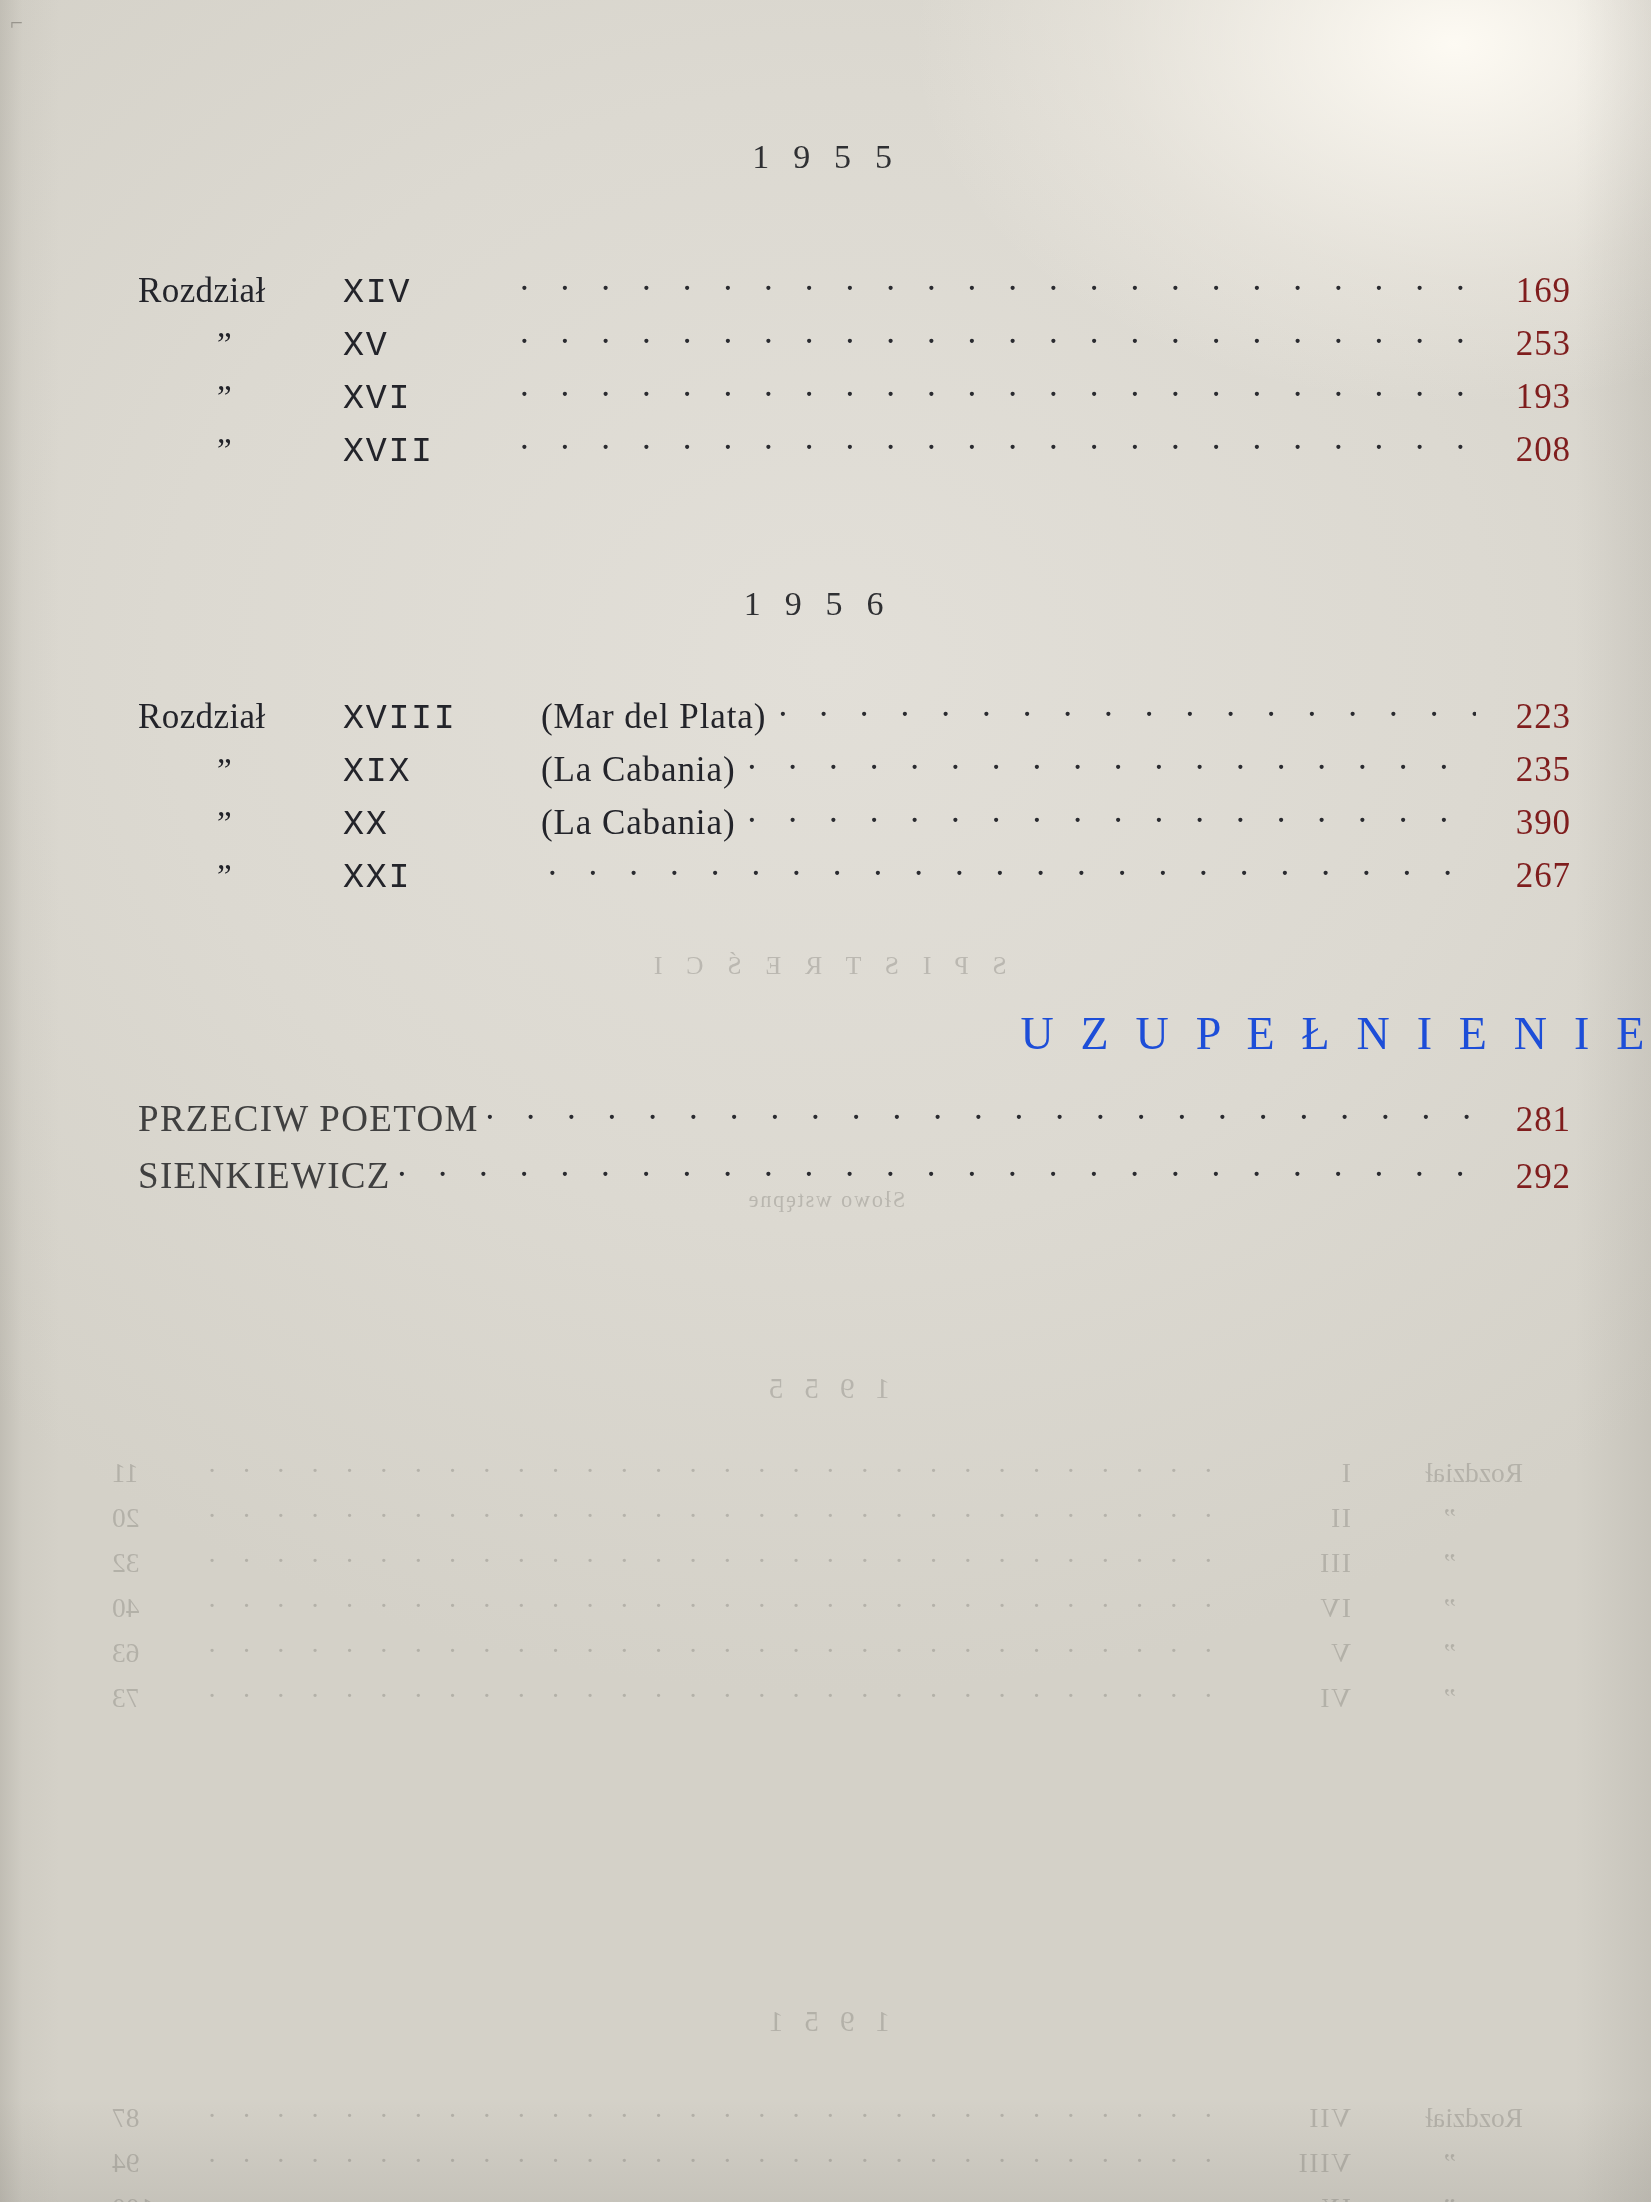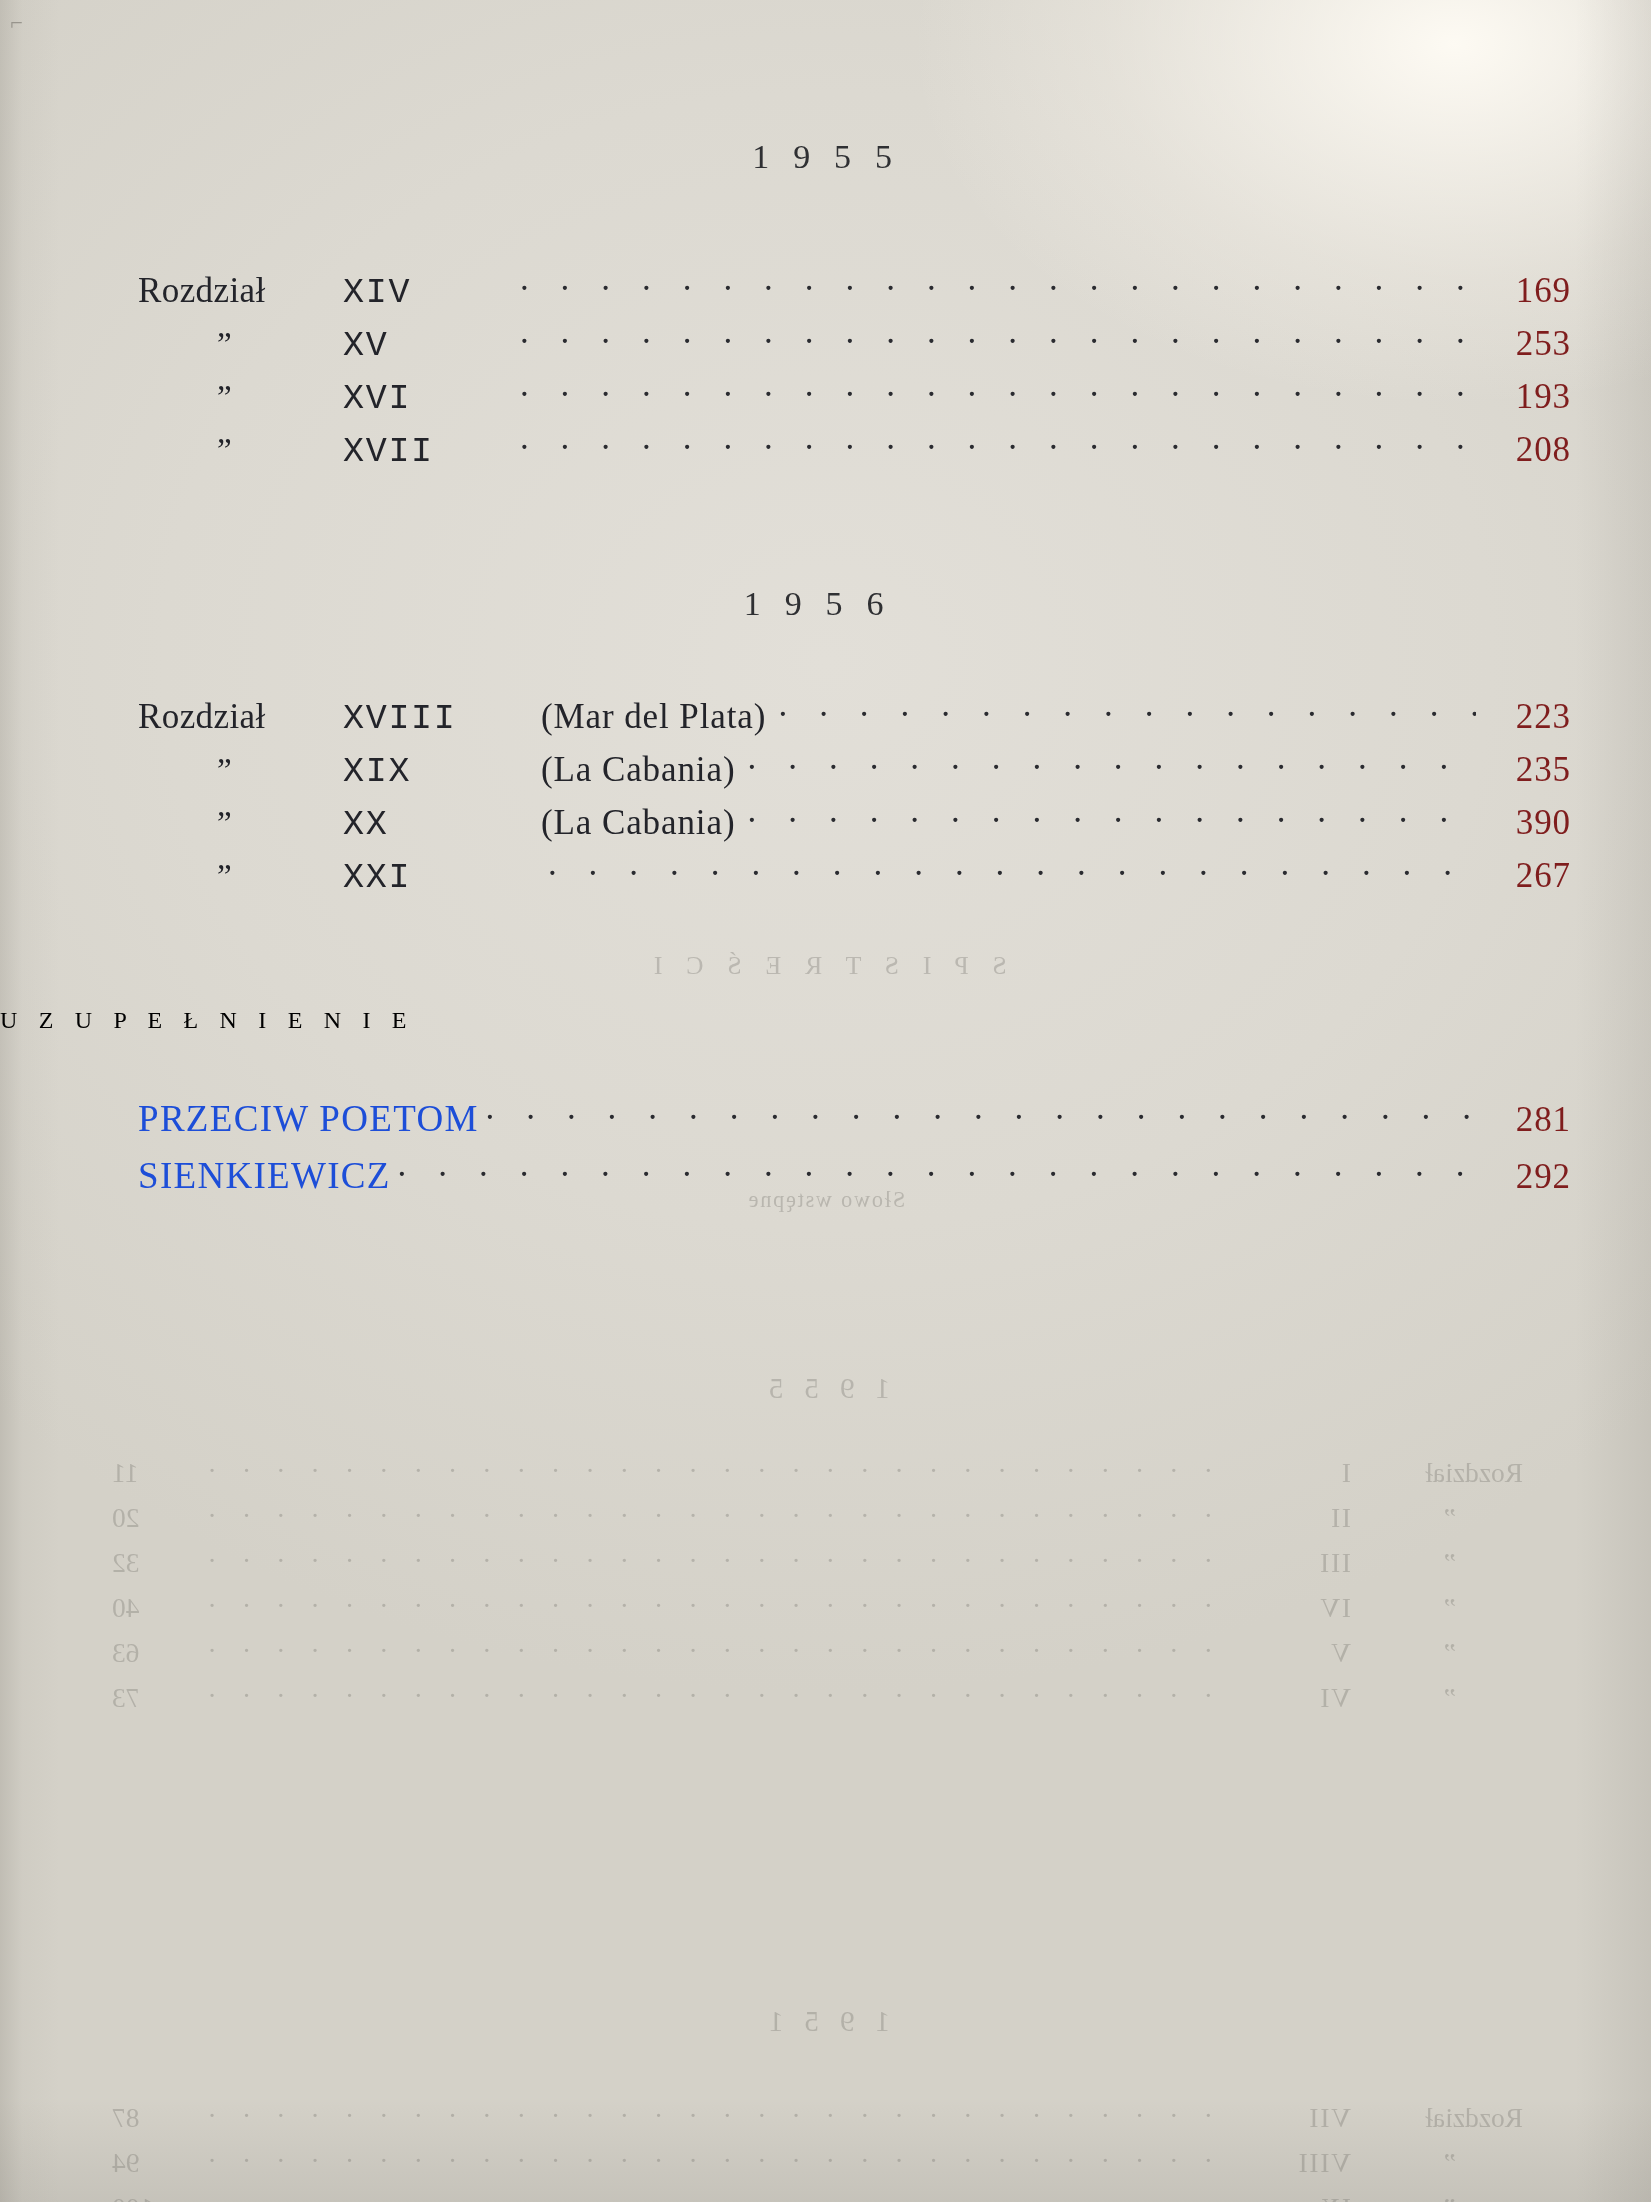--- a/index.html
+++ b/index.html
@@ -125,37 +125,37 @@
     text-align: right;
     font-size: 35px;
     letter-spacing: 0.9px;
     color: #7f1d1d;
   }
 
   .section-title {
     position: absolute;
     left: 0; right: 0;
     top: 1007px;
-    text-align: left;
-    font-size: 24px;
+    text-align: right;
+    font-size: 46px;
     letter-spacing: 7.7px;
-    color: #000000;
+    color: #1d4ed8;
   }
 
   #blockExtra {
     position: absolute;
     left: 138px;
     width: 1433px;
     top: 1094px;
   }
   #blockExtra .toc-row { height: 57px; font-size: 37px; }
   #blockExtra .title-text {
     font-size: 37px;
     letter-spacing: 1.3px;
-    color: #1d4ed8;
+    color: #404040;
   }
 
   
   .ghost {
     position: absolute;
     inset: 0;
     pointer-events: none;
     transform: scaleX(-1);
     opacity: 0.30;
     color: #6a6862;

